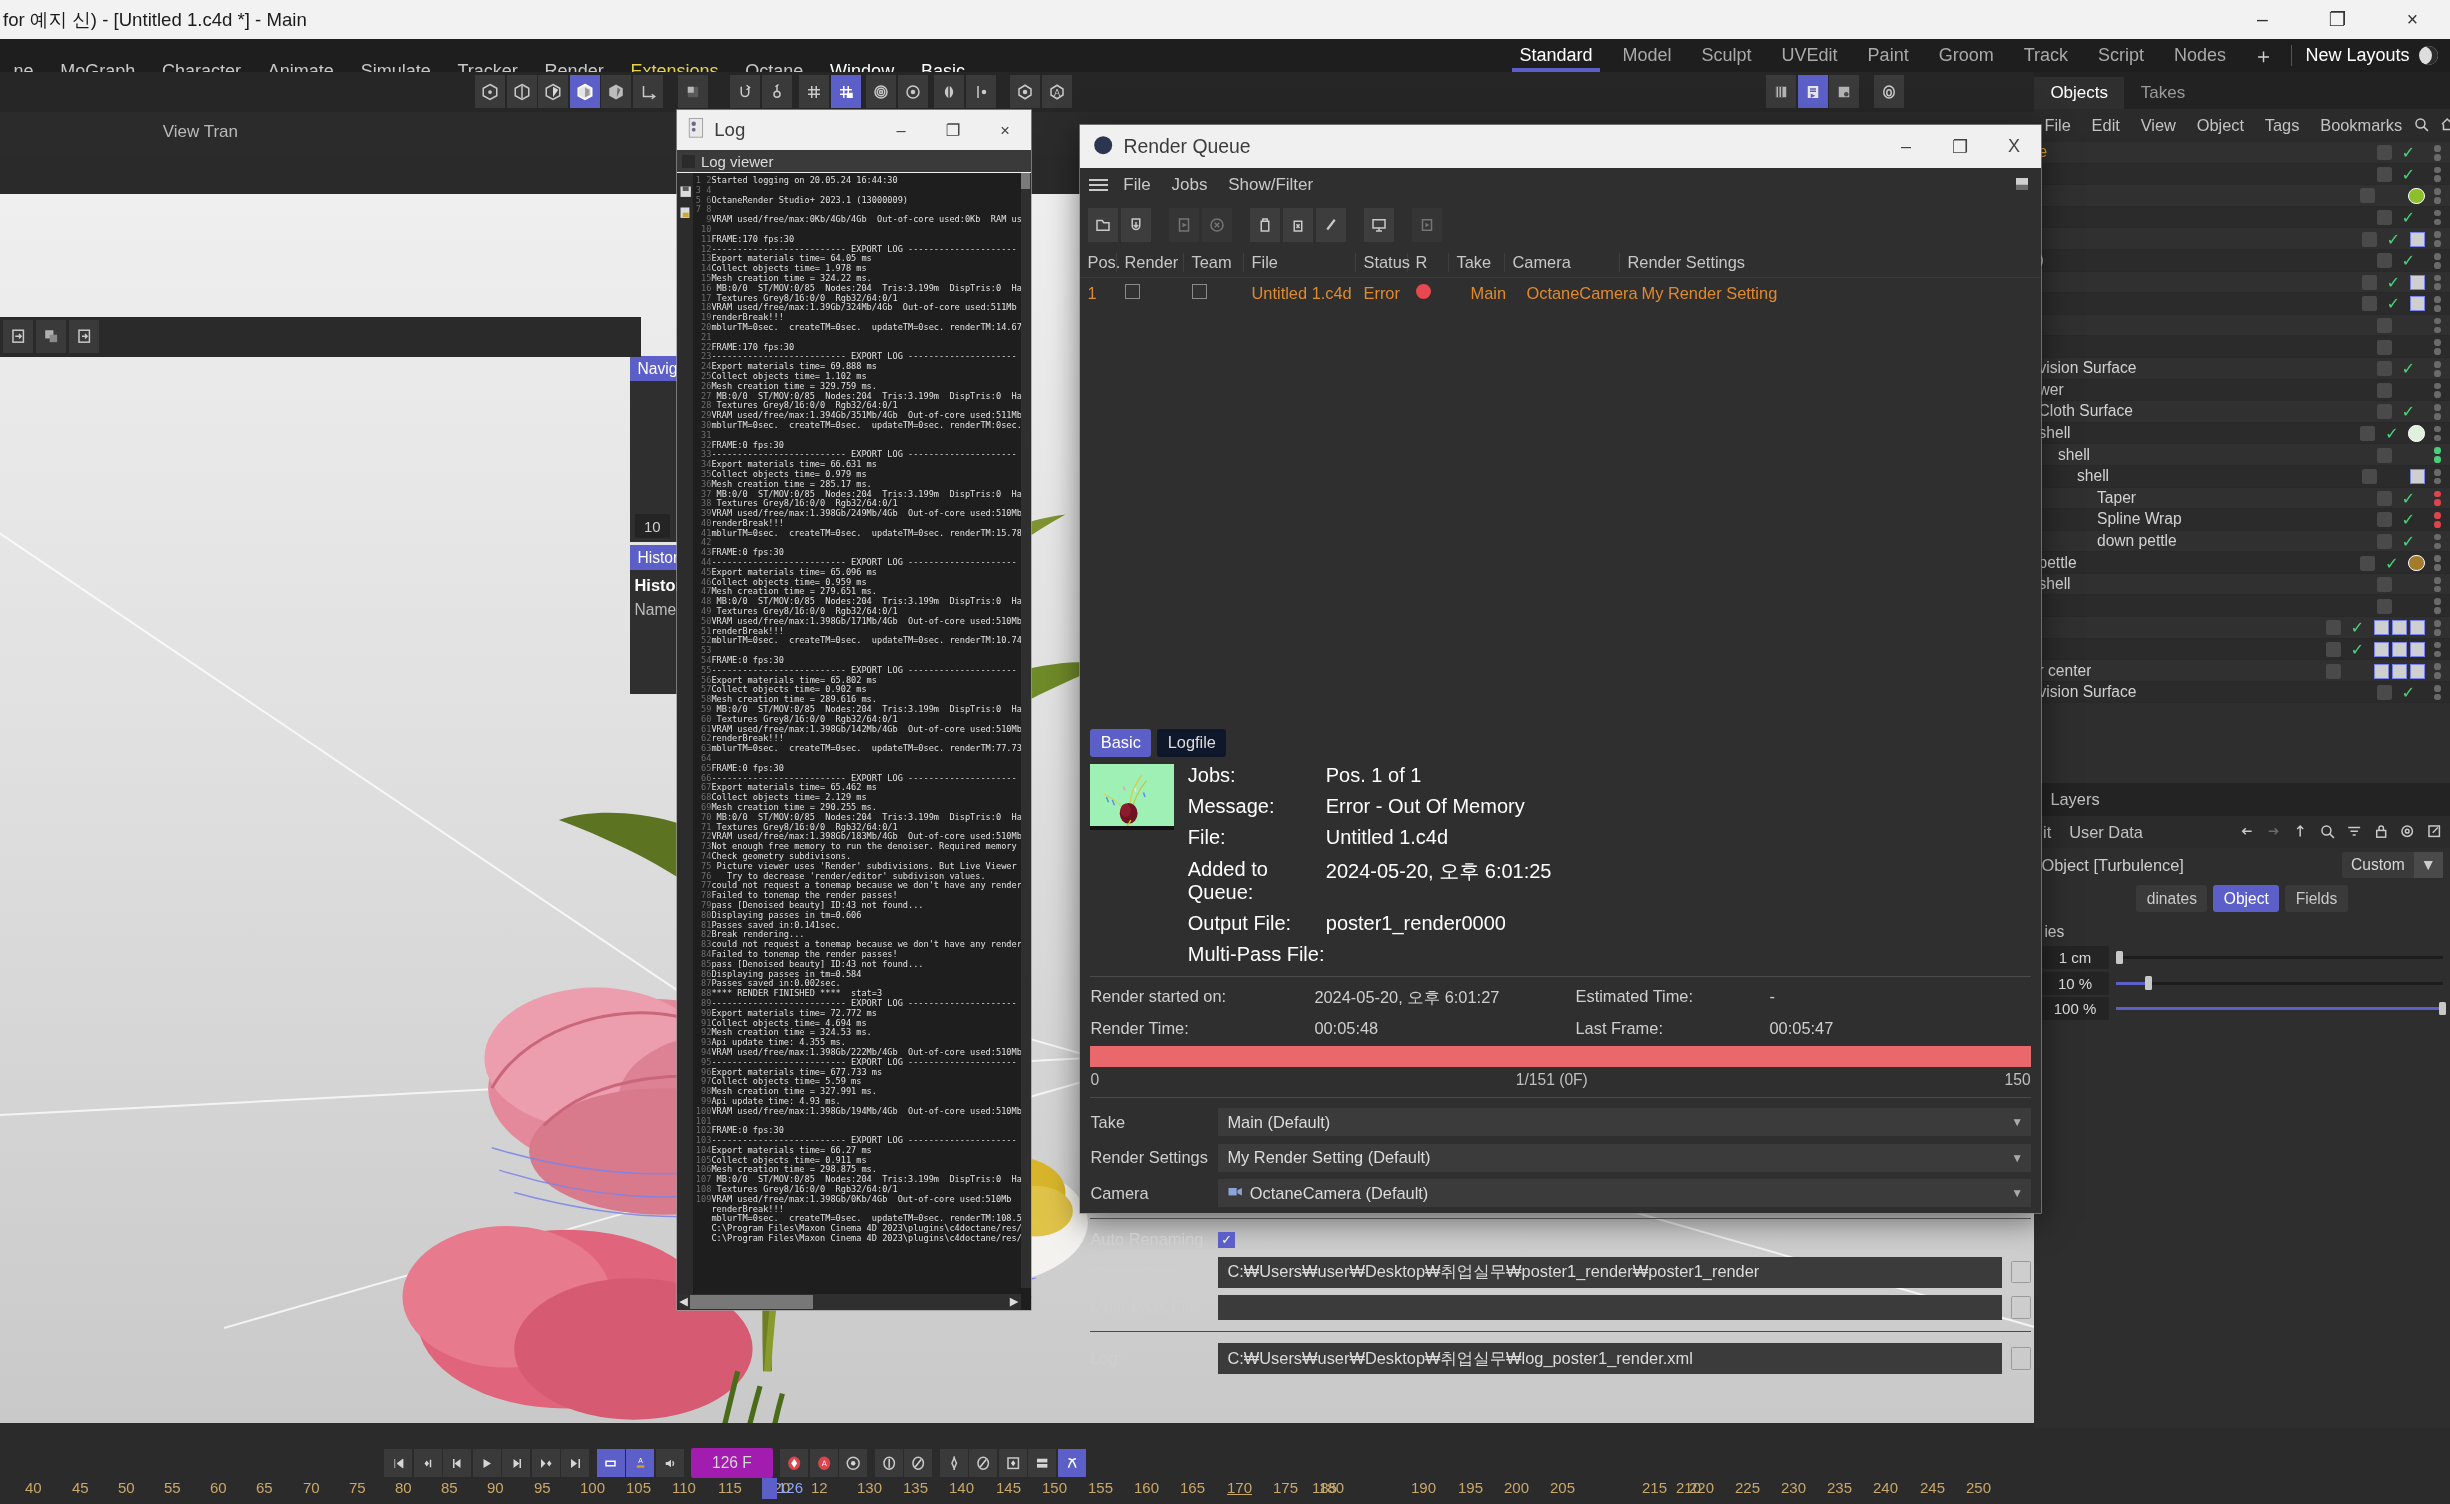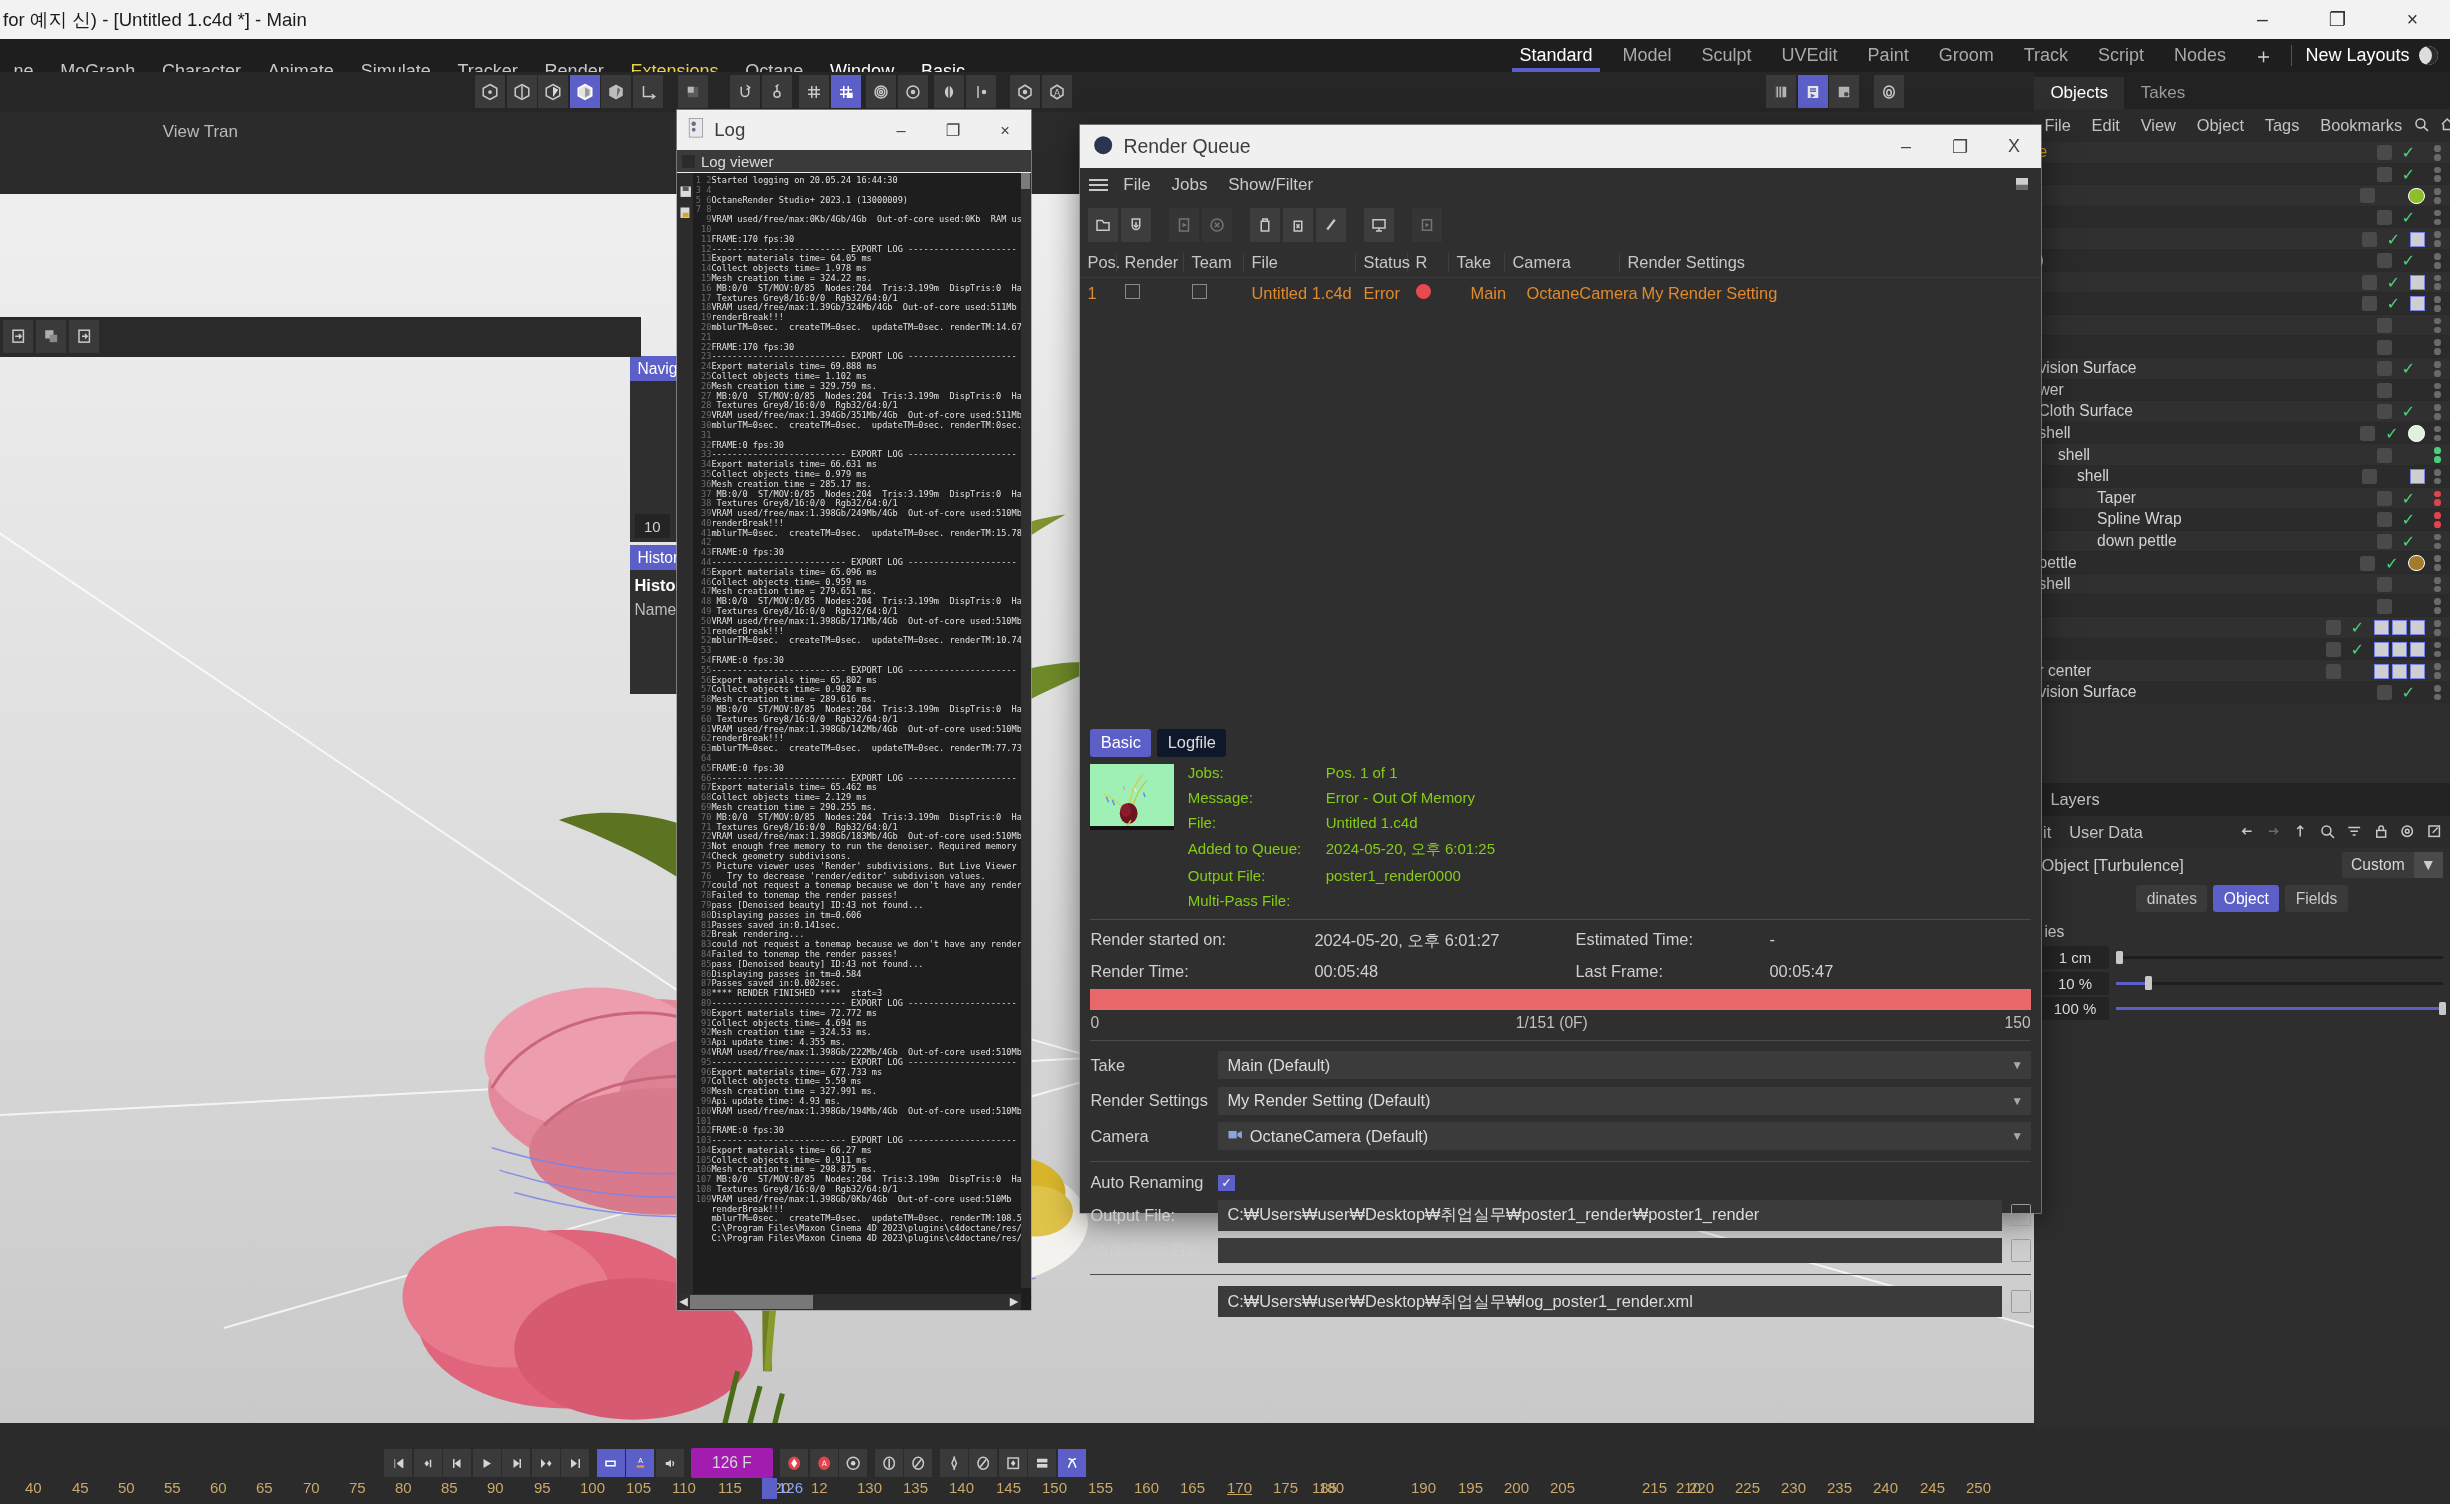--- a/index.html
+++ b/index.html
@@ -160,21 +160,21 @@
   .dot-err { width:15px; height:15px; border-radius:50%; background:#e8484f; display:inline-block; }
   .cbx { width:15px; height:15px; border:1.5px solid #8a8a8a; background:#323232; display:inline-block; }
 
   .rq .detail { position:absolute; left:0; right:0; top:596px; bottom:0; }
   .dtabs { display:flex; gap:6px; padding:7.5px 10.4px; }
   .dtabs div { font-size:16.4px; padding:4.5px 10.4px; border-radius:3px; background:#0f172a; color:#dcdcdc;}
   .dtabs div.on { background:#5b5fc7; color:#fff; }
   .dbody { display:flex; padding:0 10.4px; gap:13.4px; }
   .thumb-img { width:84px; height:66px; background:#9ef0b4; position:relative; overflow:hidden; }
   .thumb-img .bar { position:absolute; left:0; bottom:0; width:100%; height:4.5px; background:#111; }
-  .kv { display:grid; grid-template-columns:138px 1fr; row-gap:8.2px; font-size:15px; color:#84cc16;}
+  .kv { display:grid; grid-template-columns:138px 1fr; row-gap:8.2px; font-size:20px; color:#ffffff;}
   .hr { height:0.7px; background:#4a4a4a; margin:10.4px 10.4px; }
   .times { display:grid; grid-template-columns: 224px 1fr 194px 1fr; row-gap:9.7px; padding:0 10.4px;
      font-size:16.4px; color:#cfcfcf; }
   .pbar { margin:7.5px 10.4px 0 10.4px; height:21px; background:#e8686b; }
   .prange { display:flex; justify-content:space-between; padding:4.5px 10.4px 0 10.4px; font-size:15.6px; color:#c0c0c0;}
   .frow { display:flex; align-items:center; padding:3.7px 10.4px; gap:9px; }
   .frow .lbl { width:119px; font-size:16.4px; color:#cfcfcf; }
   .frow .sel { flex:1; background:#3b3b3b; color:#dcdcdc; font-size:16.4px; padding:4.5px 9px; position:relative; display:flex; align-items:center; gap:6px;}
   .frow .sel .car { position:absolute; right:7.5px; color:#aaa; font-size:12px;}
   .frow .inp { flex:1; background:#3b3b3b; color:#dcdcdc; font-size:16.4px; padding:4.5px 9px; min-height:25px;}

